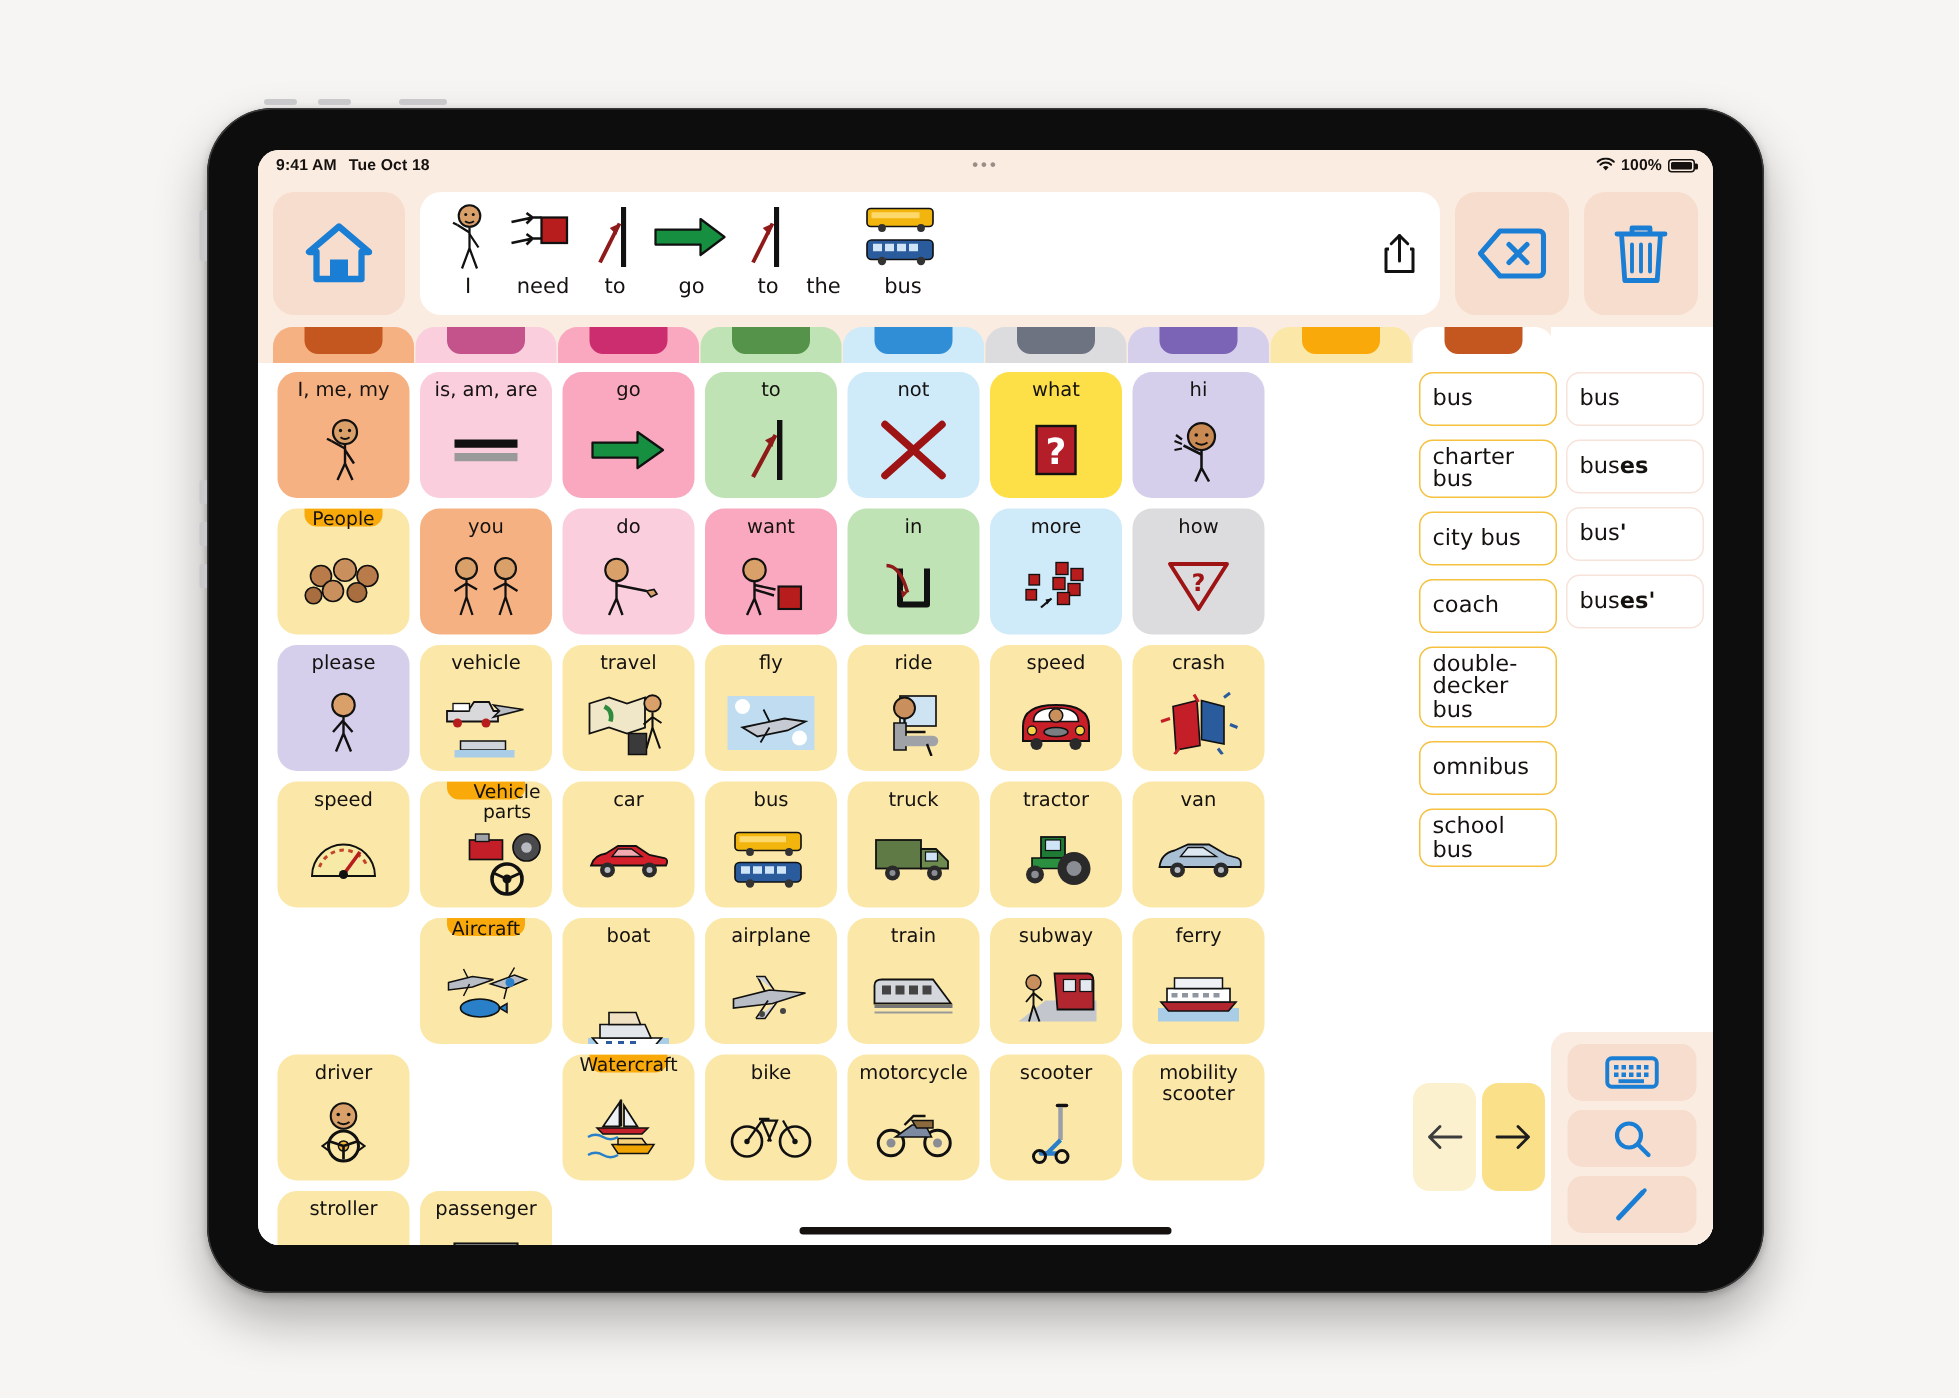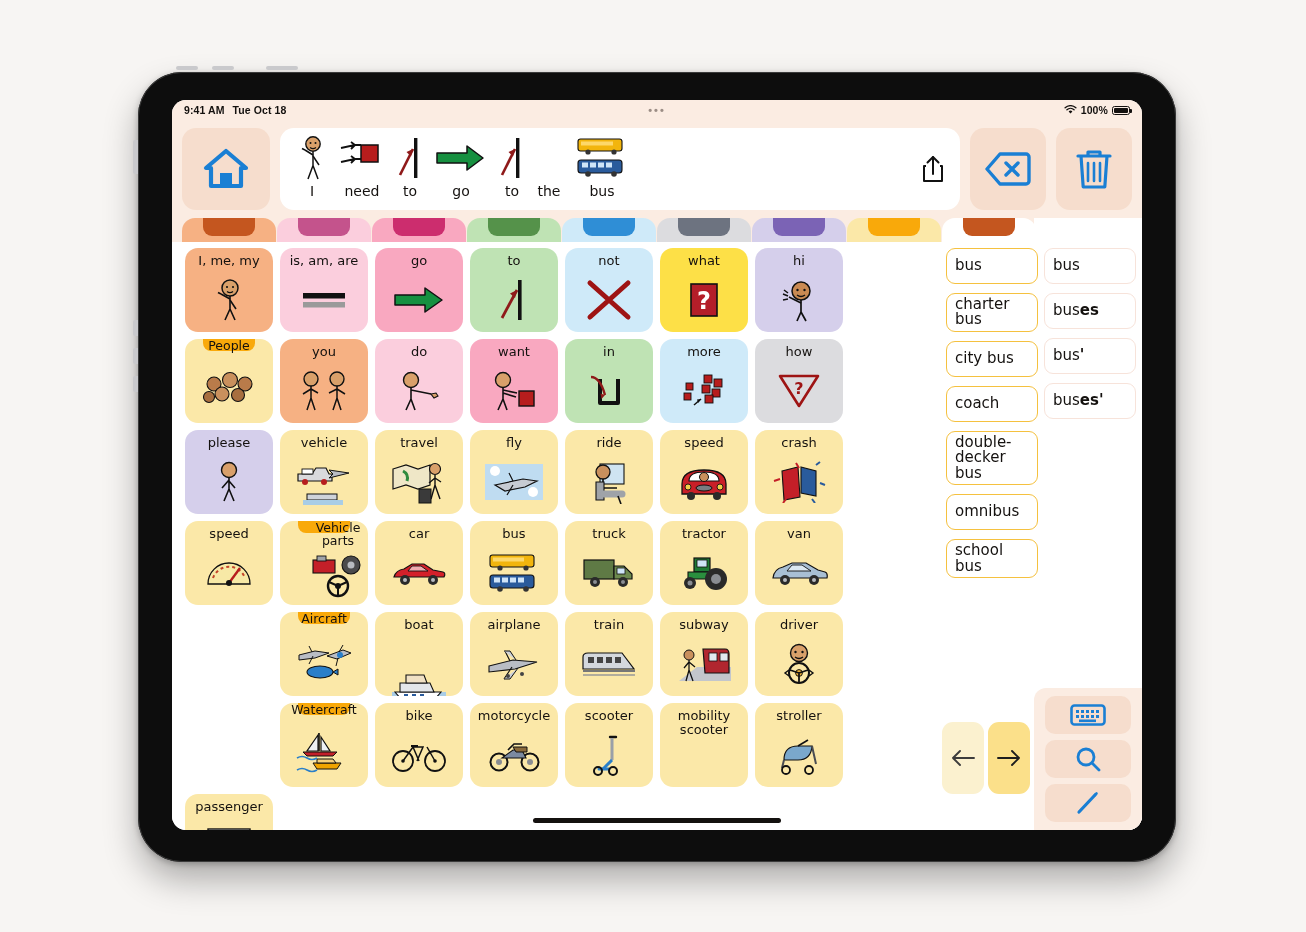--- a/index.html
+++ b/index.html
@@ -877,20 +877,40 @@
                     <rect x="34" y="10" width="8" height="8" fill="#e3e9ef" stroke="#111" stroke-width=".8"></rect>
                     <rect x="45" y="10" width="8" height="8" fill="#e3e9ef" stroke="#111" stroke-width=".8"></rect>
                     <circle cx="14" cy="12" r="5" fill="#c9905d" stroke="#111" stroke-width="1"></circle>
                     <path d="M14 17v10M14 27l-3 11M14 27l4 11M14 19l-5 6M14 19l6 5" stroke="#111" stroke-width="1.3" fill="none"></path>
                   </svg>
                 </div>
               </div>
             </div>
             <div>
               <div class="cell" style="background: rgb(251, 232, 168);">
+                <div class="clabel">ferry</div>
+                <div class="art">
+                  <svg width="58" height="36" viewBox="0 0 58 36">
+                    <rect x="2" y="26" width="54" height="9" fill="#a9cde6"></rect>
+                    <path d="M4 22h50l-5 6H9Z" fill="#b1262f" stroke="#111" stroke-width="1.1"></path>
+                    <rect x="8" y="13" width="42" height="9" fill="#fff" stroke="#111" stroke-width="1.1"></rect>
+                    <rect x="13" y="6" width="32" height="7" fill="#f0f2f5" stroke="#111" stroke-width="1"></rect>
+                    <g fill="#8f969f">
+                      <rect x="11" y="16" width="4" height="3"></rect>
+                      <rect x="18" y="16" width="4" height="3"></rect>
+                      <rect x="25" y="16" width="4" height="3"></rect>
+                      <rect x="32" y="16" width="4" height="3"></rect>
+                      <rect x="39" y="16" width="4" height="3"></rect>
+                    </g>
+                  </svg>
+                </div>
+              </div>
+            </div>
+            <div>
+              <div class="cell" style="background: rgb(251, 232, 168);">
                 <div class="clabel">driver</div>
                 <div class="art">
                   <svg width="46" height="42" viewBox="0 0 46 42">
                     <circle cx="23" cy="10" r="8.5" fill="#d9a06a" stroke="#111" stroke-width="1.4"></circle>
                     <circle cx="19.5" cy="9" r="1.2" fill="#111"></circle>
                     <circle cx="26.5" cy="9" r="1.2" fill="#111"></circle>
                     <path d="M19 14q4 3 8 0" stroke="#111" stroke-width="1.3" fill="none"></path>
                     <circle cx="23" cy="30" r="10" fill="none" stroke="#111" stroke-width="2"></circle>
                     <circle cx="23" cy="30" r="3.4" fill="#f0b33a" stroke="#111" stroke-width="1"></circle>
                     <path d="M23 30l-9-3M23 30l9-3M23 30v9" stroke="#111" stroke-width="1.8"></path>

